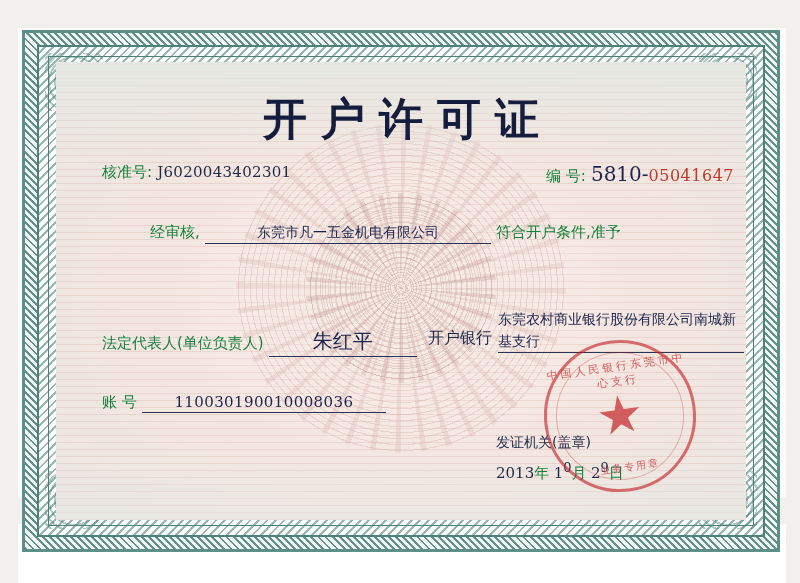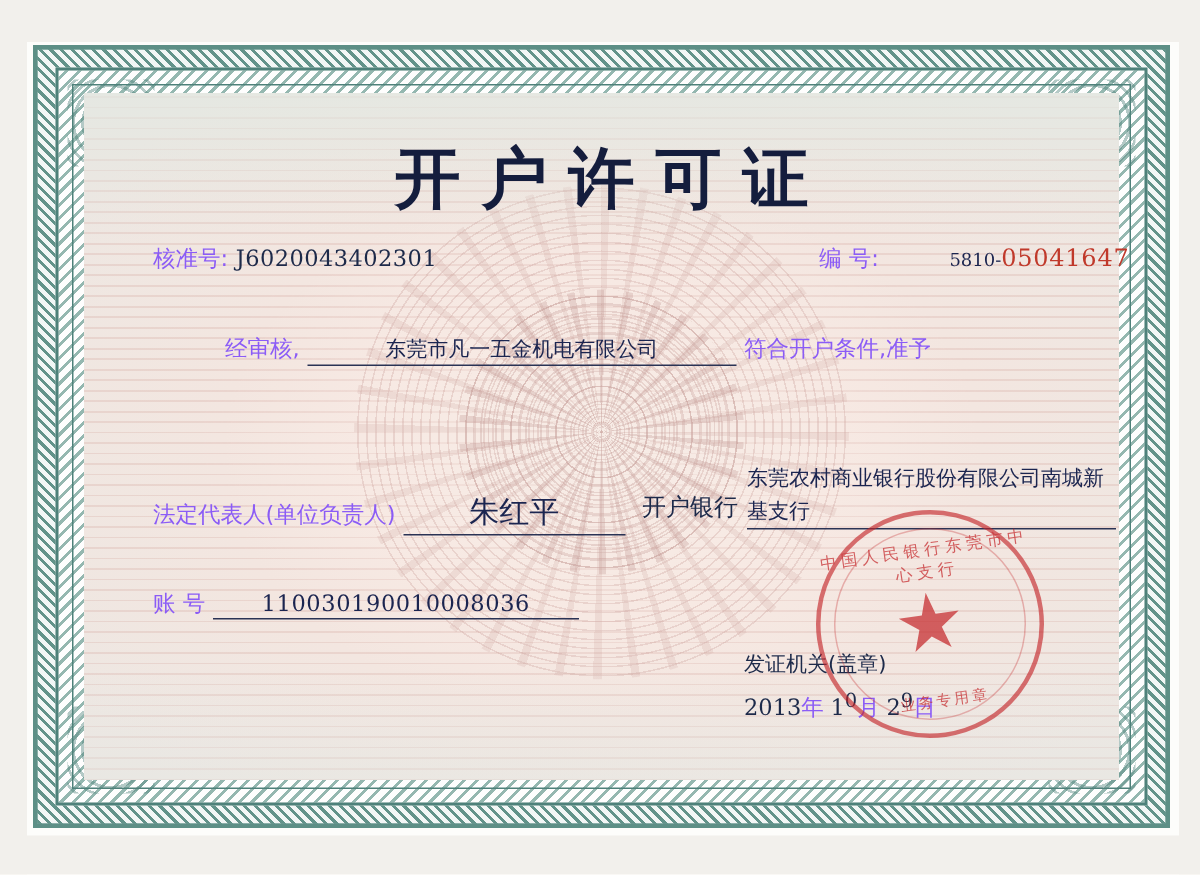--- a/index.html
+++ b/index.html
@@ -11,21 +11,21 @@
     width: 800px;
     height: 583px;
     overflow: hidden;
     font-family: "DejaVu Sans", sans-serif;
   }
 
   
   #certificate-page {
     position: relative;
     width: 800px;
-    height: 583px;
+    height: 524px;
     background: #fdfdfb;
   }
 
   
   #scan-edge-top, #scan-edge-bottom, #scan-edge-left, #scan-edge-right {
     position: absolute;
     background: #f2f0ec;
   }
   #scan-edge-top { left:0; top:0; width:800px; height:28px; }
   #scan-edge-bottom { left:0; bottom:0; width:800px; height:26px; }
@@ -177,41 +177,41 @@
     text-align: center;
     font-size: 44px;
     letter-spacing: 14px;
     font-weight: bold;
     color: #141d3d;
     text-indent: 14px;
     font-family: "DejaVu Sans", sans-serif;
   }
 
   .row { position: absolute; white-space: nowrap; }
-  .lbl { font-size: 15px; color: #8b5cf6; }
+  .lbl { font-size: 15px; color: #15803d; }
   .val {
     font-size: 15px;
     color: #1b2550;
     font-family: "DejaVu Serif", serif;
   }
   .underline {
     border-bottom: 1px solid #2a3355;
     display: inline-block;
     text-align: center;
     vertical-align: baseline;
     padding: 0 4px 1px 4px;
     box-sizing: border-box;
   }
 
   
   #row-approval { left: 46px; top: 100px; }
   #approval-value { font-family: "DejaVu Serif", serif; font-size: 15px; letter-spacing: .3px; }
 
   #row-serial { left: 490px; top: 100px; }
-  #serial-prefix { font-family: "DejaVu Serif", serif; font-size: 12px; color: #1b2550; margin-left: 42px; }
+  #serial-prefix { font-family: "DejaVu Serif", serif; font-size: 20px; color: #1b2550; }
   #serial-red { color: #c0392b; font-family: "DejaVu Serif", serif; font-size: 16px; letter-spacing: .5px; }
 
   
   #row-main1 { left: 94px; top: 160px; }
   #company-name {
     width: 286px;
     font-size: 14px;
     color: #1b2550;
   }
   #row-main2 { left: 82px; top: 206px; font-size: 17px; }

